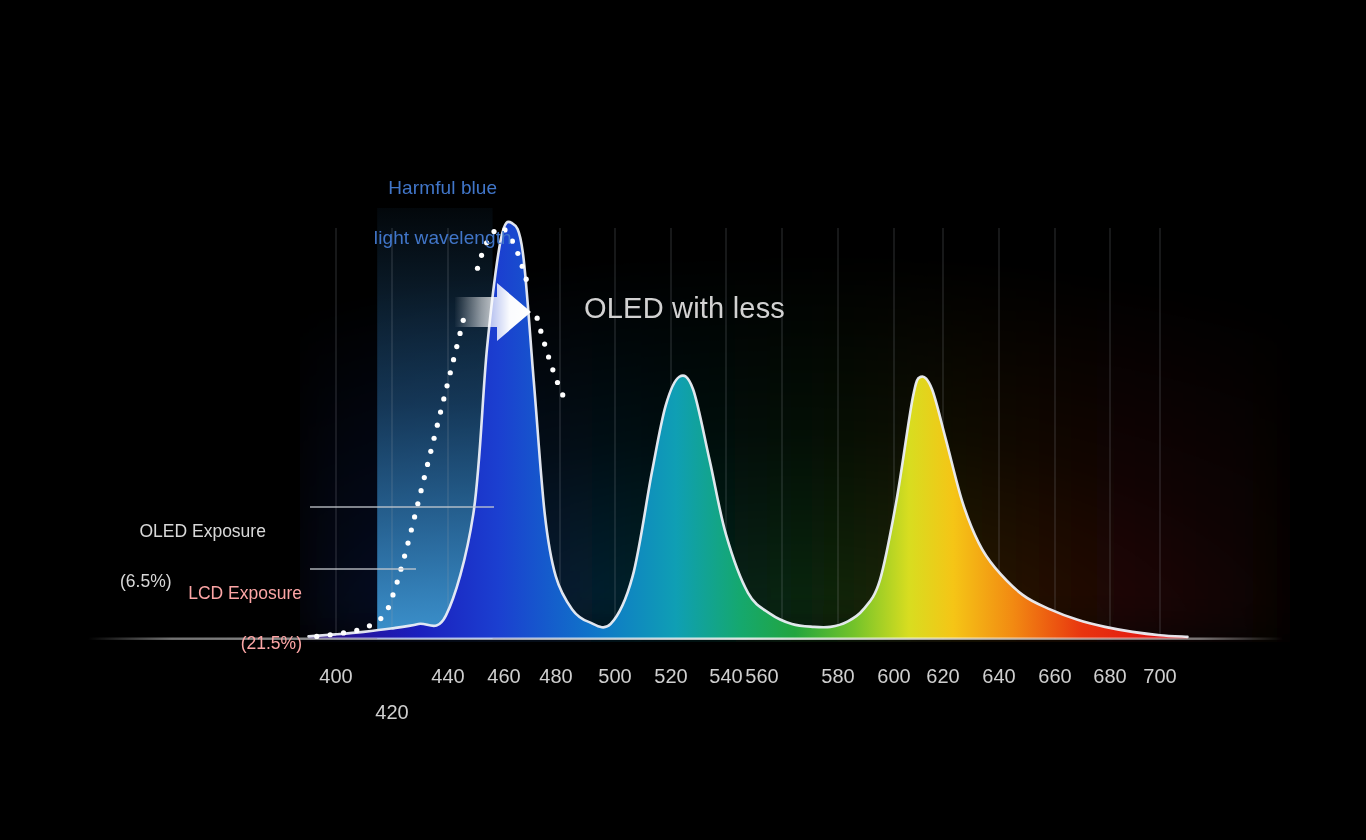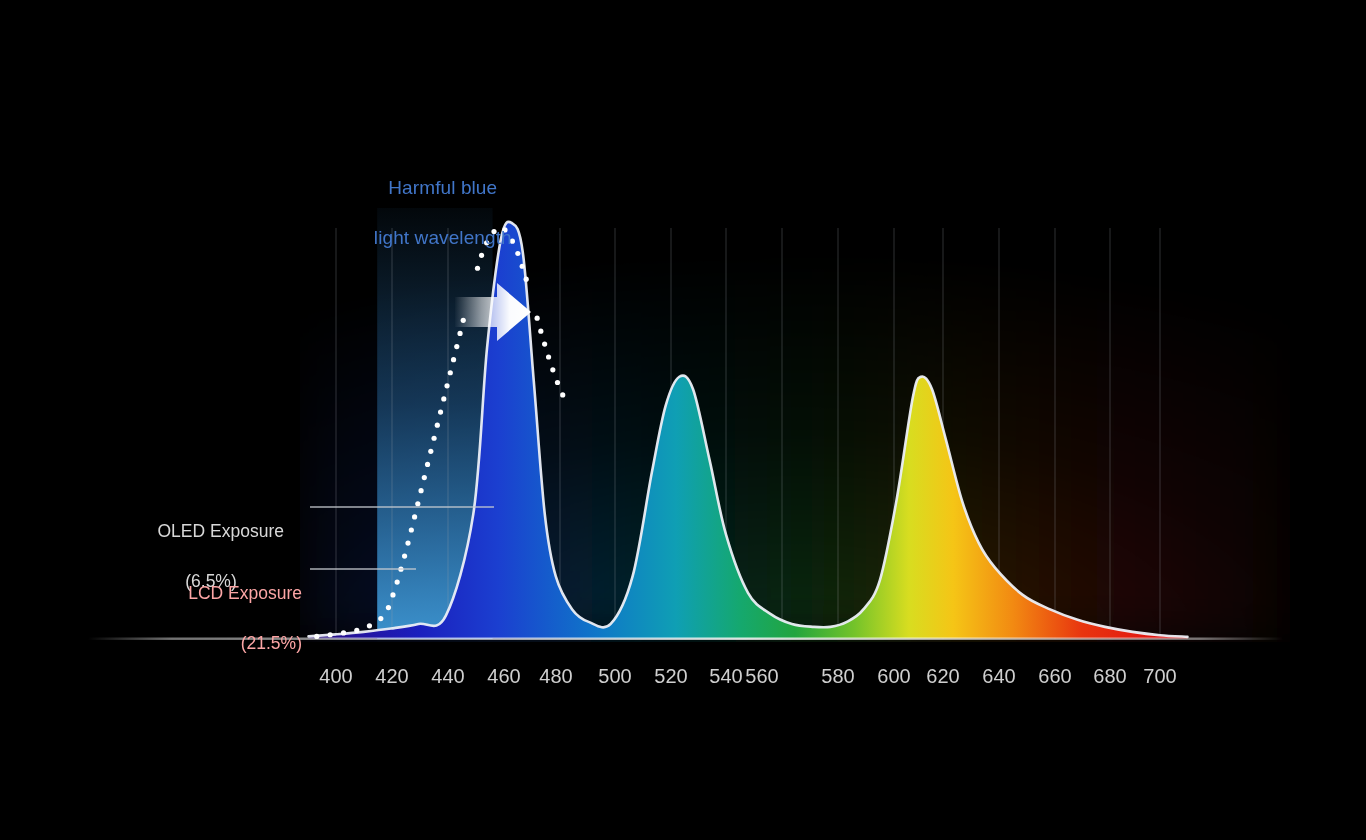--- a/index.html
+++ b/index.html
@@ -16,21 +16,21 @@
 
   #harmful-label{
     left:352px;top:150px;width:160px;text-align:center;
     color:#4176c9;font-size:19px;line-height:25px;letter-spacing:.1px;
   }
   #oled-callout{
     left:551px;top:245px;color:#d2d2d2;font-size:29px;line-height:42px;
     letter-spacing:.2px;
   }
   #oled-exposure{
-    left:120px;top:494px;width:182px;text-align:center;
+    left:120px;top:494px;width:182px;text-align:left;
     color:#d8d8d8;font-size:17.5px;line-height:25px;
   }
   #lcd-exposure{
     left:120px;top:556px;width:182px;text-align:right;
     color:#fca5a5;font-size:17.5px;line-height:25px;
   }
   #oled-exposure .sub, #lcd-exposure .sub{display:block;}
 
   #xaxis{position:absolute;left:0;top:661px;width:1366px;height:30px;padding-left:24px;}
   #xaxis .tick{
@@ -210,36 +210,36 @@
       <path d="M455 297 L497 297 L497 283 L531 312 L497 341 L497 327 L455 327 Z" fill="url(#arrowGrad)"></path>
     </g>
   </svg>
 
   <div class="txt" id="harmful-label">
     <span>Harmful blue</span><br>
     <span>light wavelength</span>
   </div>
 
   <div class="txt" id="oled-callout">
-    <br>
+    <span>OLED with less</span><br>
   </div>
 
   <div class="txt" id="oled-exposure">
     <span>OLED Exposure</span>
     <span class="sub">(6.5%)</span>
   </div>
 
   <div class="txt" id="lcd-exposure">
     <span>LCD Exposure</span>
     <span class="sub">(21.5%)</span>
   </div>
 
   <div id="xaxis">
       <div class="tick" style="left: 336px;">400</div>
-      <div class="tick" style="left: 392px;">420</div>
+      <div class="tick" style="left: 392px; margin-top: 36px;">420</div>
       <div class="tick" style="left: 448px;">440</div>
       <div class="tick" style="left: 504px;">460</div>
       <div class="tick" style="left: 556px;">480</div>
       <div class="tick" style="left: 615px;">500</div>
       <div class="tick" style="left: 671px;">520</div>
       <div class="tick" style="left: 726px;">540</div>
       <div class="tick" style="left: 754px; margin-left: 8px;">560</div>
       <div class="tick" style="left: 838px;">580</div>
       <div class="tick" style="left: 894px;">600</div>
       <div class="tick" style="left: 943px;">620</div>

